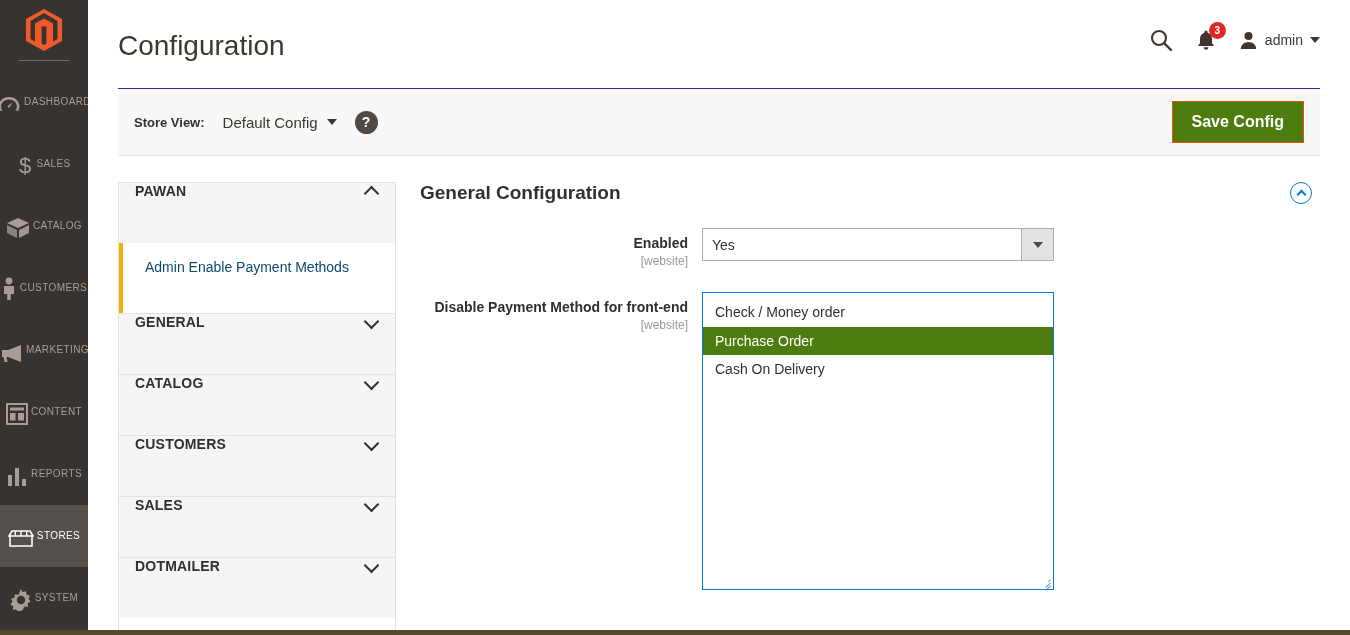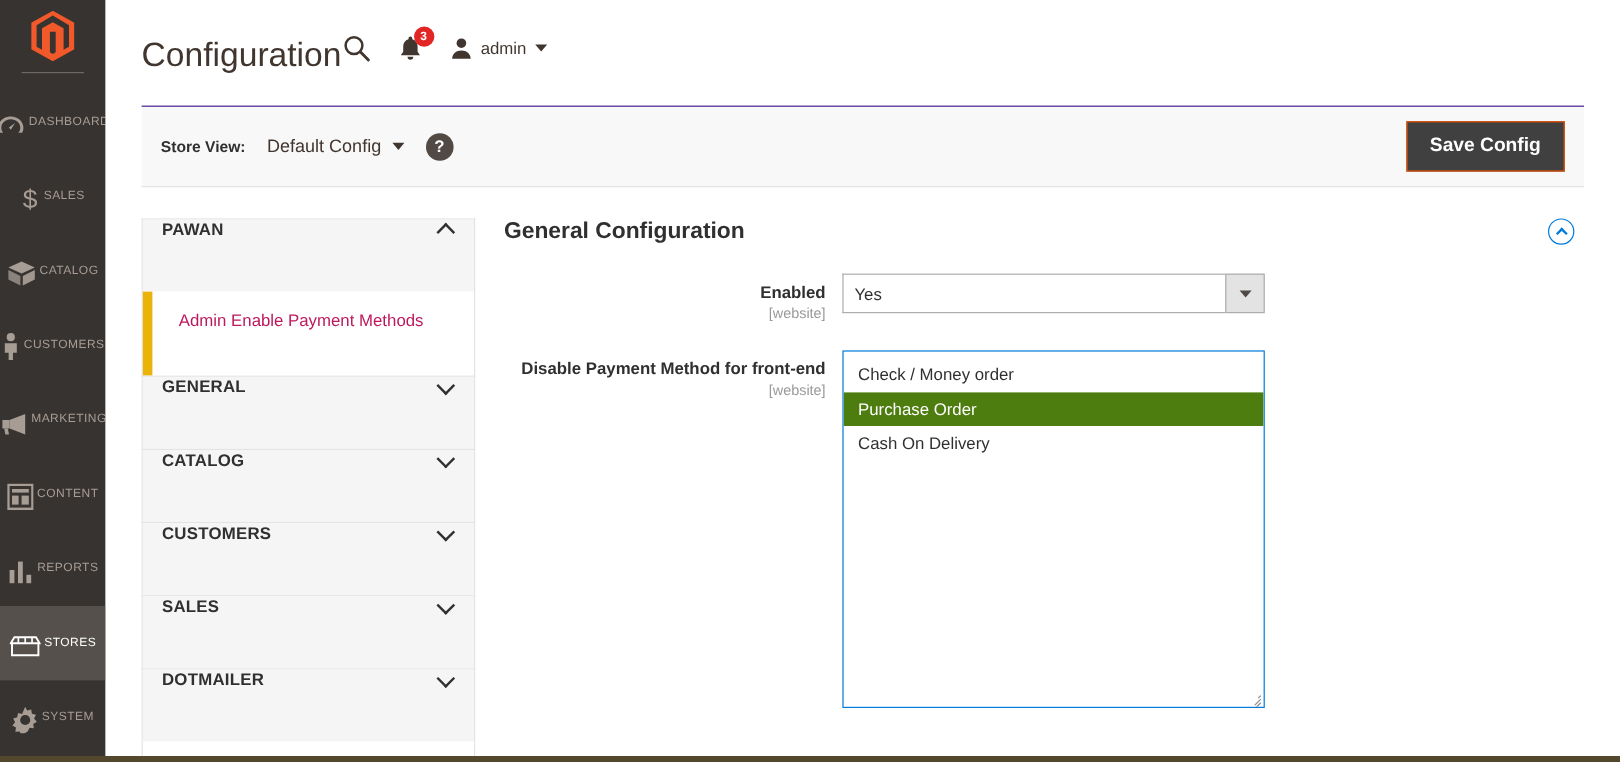--- a/index.html
+++ b/index.html
@@ -29,21 +29,21 @@
   .nav-item .ico svg { display: block; }
   .nav-label { font-size: 10px; letter-spacing: .4px; line-height: 1; }
   .nav-sep2 { width: 52px; height: 1px; background: #6d6864; margin: 4px auto 0; }
   .nav-partial { height: 30px; display:flex; align-items:flex-start; justify-content:center; padding-top:6px; color:#a79d95; }
 
   
   .main { flex: 1; height: 635px; background: #ffffff; position: relative; overflow: hidden; }
 
   .page-header {
     height: 88px; padding: 0 30px 0 30px;
-    display: flex; align-items: flex-start; 
+    display: flex; align-items: flex-start; justify-content: space-between;
   }
   .page-title {
     font-size: 28px; color: #41362f; font-weight: normal;
     line-height: 1; padding-top: 32px; padding-left: 0;
   }
   .header-right { display: flex; align-items: center; gap: 22px; padding-top: 28px; }
   .hdr-icon { cursor: pointer; position: relative; display: flex; align-items: center; }
   .badge {
     position: absolute; top: -7px; right: -9px;
     background: #e22626; color: #fff; font-size: 10px; font-weight: bold;
@@ -63,21 +63,21 @@
   .storeview { display: flex; align-items: center; gap: 18px; }
   .sv-label { font-size: 13px; font-weight: bold; color: #303030; }
   .sv-value { font-size: 15px; color: #41362f; display: flex; align-items: center; gap: 9px; cursor: pointer; }
   .sv-caret { width: 0; height: 0; border-left: 5px solid transparent; border-right: 5px solid transparent; border-top: 6px solid #41362f; }
   .help-circle {
     width: 23px; height: 23px; border-radius: 50%; background: #514943;
     color: #fff; font-size: 14px; font-weight: bold; display: flex;
     align-items: center; justify-content: center; cursor: pointer;
   }
   .btn-save {
-    background: #404040; color: #fff; font-size: 16px; font-weight: bold;
+    background: #4d7c0f; color: #fff; font-size: 16px; font-weight: bold;
     border: 1px solid #eb5202; padding: 12px 19px; cursor: pointer;
     font-family: "Liberation Sans", sans-serif; line-height: 1;
   }
 
   
   .content { display: flex; padding: 0 30px; margin-top: 26px; }
   .confnav { width: 278px; flex: 0 0 278px; }
   .conf-section { border: 1px solid #e3e3e3; border-bottom: none; background: #fff; }
   .conf-section:last-child { border-bottom: 1px solid #e3e3e3; }
   .conf-head {
@@ -92,21 +92,21 @@
     width: 9px; height: 9px; border-right: 2px solid #303030; border-bottom: 2px solid #303030;
     transform: rotate(45deg);
   }
   .chev.up:before { transform: rotate(-135deg); top: 5px; }
   .conf-body { background: #fff; }
   .conf-link {
     display: block; padding: 16px 16px 16px 22px; font-size: 14px; color: #303030;
     line-height: 1.25; cursor: pointer; border-left: 3px solid transparent;
     min-height: 70px;
   }
-  .conf-link.active { border-left: 8px solid #eab308; font-weight: normal; color: #be185d; }
+  .conf-link.active { border-left: 4px solid #eab308; font-weight: normal; color: #0c4a6e; }
   .conf-partial { height: 22px; border: 1px solid #e3e3e3; border-top: none; background: #fff; }
 
   
   .formcol { flex: 1; padding-left: 24px; position: relative; }
   .section-head { display: flex; align-items: center; justify-content: space-between; padding-right: 8px; }
   .section-title { font-size: 19px; color: #303030; font-weight: bold; }
   .collapse-btn {
     width: 22px; height: 22px; border-radius: 50%; border: 1px solid #007bdb;
     display: flex; align-items: center; justify-content: center; cursor: pointer;
   }

